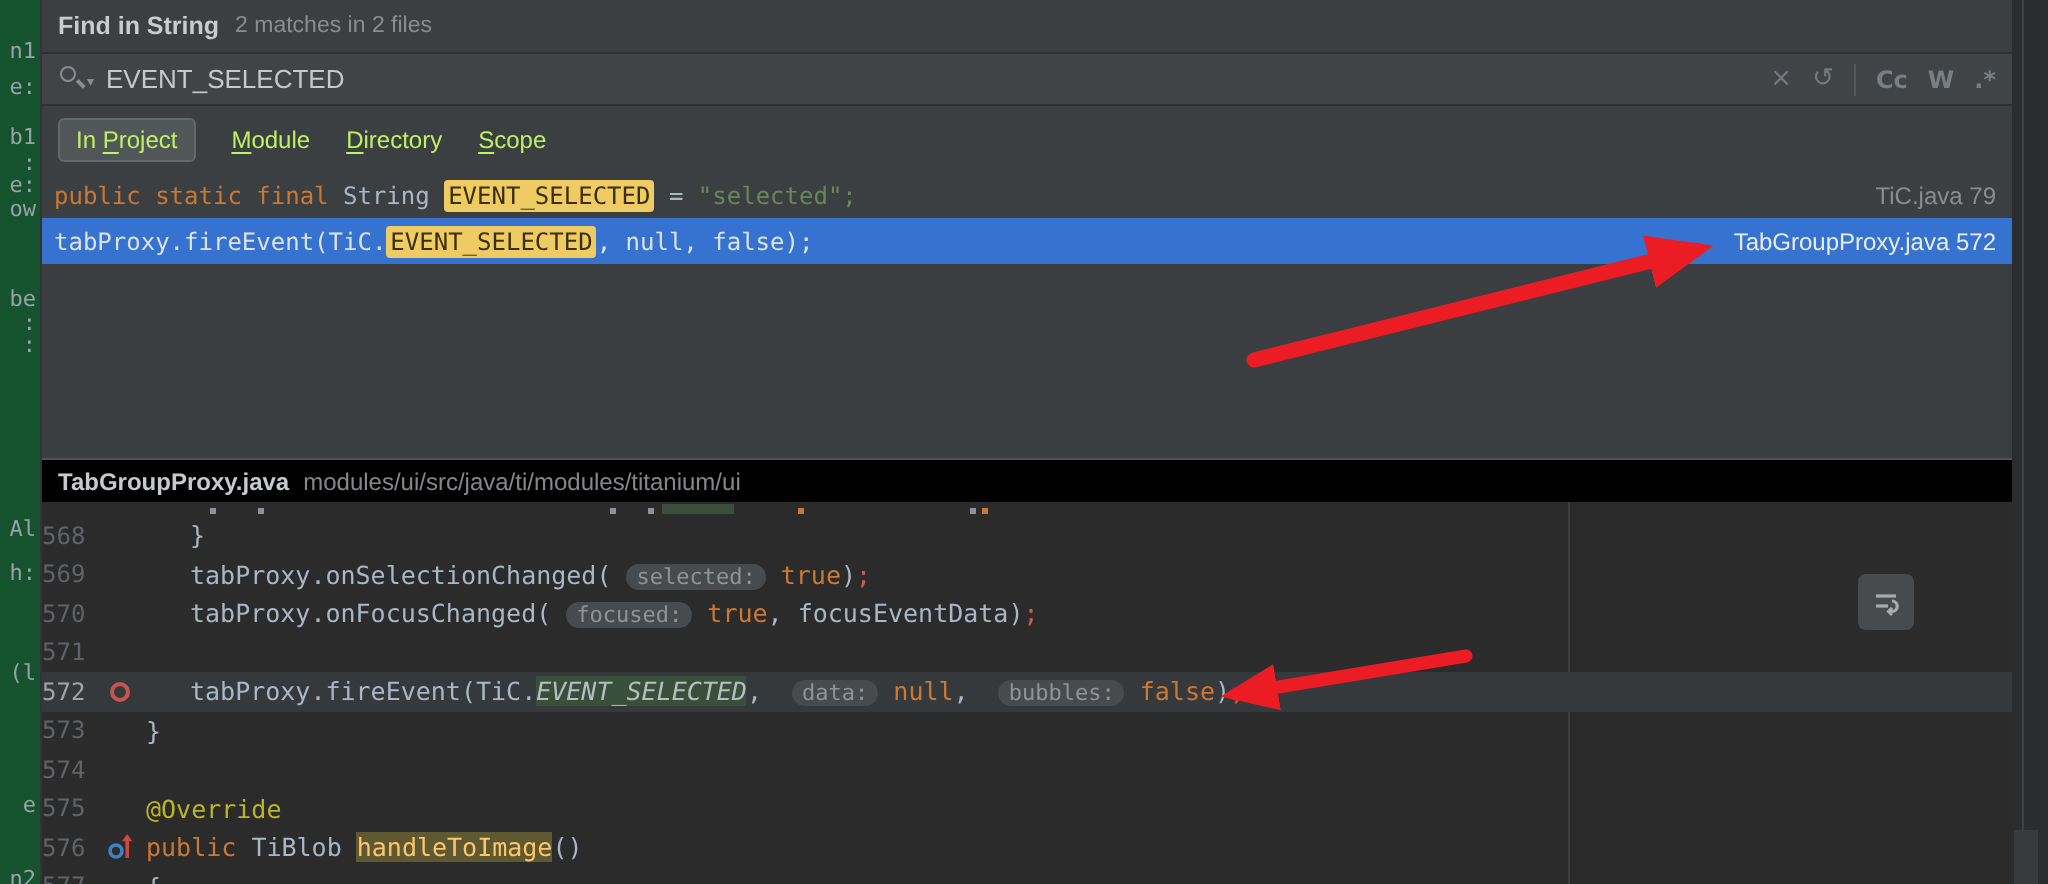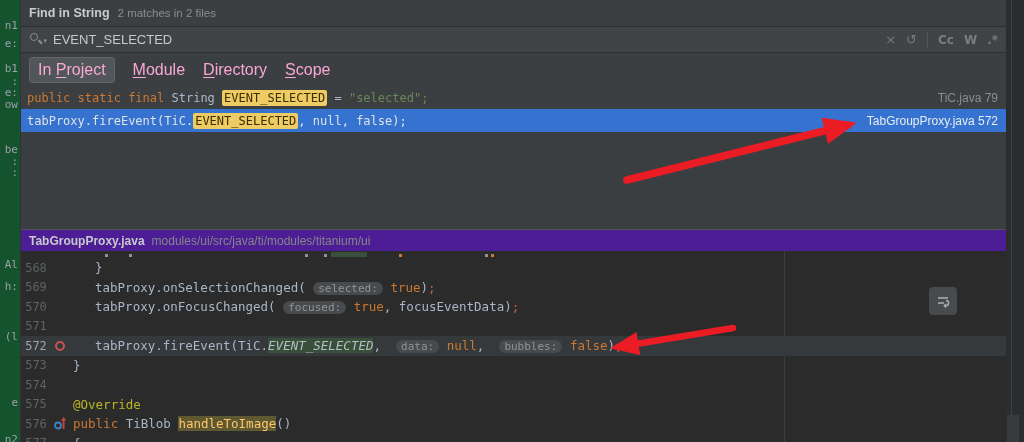--- a/index.html
+++ b/index.html
@@ -41,55 +41,55 @@
   .mag .lens { position:absolute; left:1px; top:1px; width:8px; height:8px; border:1.6px solid #8a8e92; border-radius:50%; }
   .mag .stem { position:absolute; left:9px; top:9px; width:5px; height:1.6px; background:#8a8e92; transform:rotate(45deg); }
   .mag .dd { position:absolute; right:-2px; top:5px; color:#8a8e92; font-size:7px; }
   .query { color:#c6c9cb; font-size:13px; }
   .search-icons { margin-left:auto; display:flex; align-items:center; gap:10px; }
   .s-ic { color:#74797d; font-size:13px; font-family:"DejaVu Sans", sans-serif; }
   .s-ic.txt { font-size:12px; font-weight:bold; color:#797e83; }
 
   
   .tabs { height:33px; flex:none; display:flex; align-items:center; gap:18px; padding:0 8px; }
-  .scope { color:#f9a8d4; font-size:16px; cursor:default; }
+  .scope { color:#bef264; font-size:12px; cursor:default; }
   .scope u { text-underline-offset:2px; }
   .scope.sel { background:#515658; border:1px solid #63676a; border-radius:3px; padding:3px 8px; }
 
   
   .rrow { height:23px; flex:none; display:flex; align-items:center; padding:0 8px 0 6px;
           font-family:"DejaVu Sans Mono", monospace; font-size:12px; white-space:pre; }
   .rrow.selected { background:#3673d0; }
   .rrow .fileref { margin-left:auto; font-family:"Liberation Sans", sans-serif; font-size:12px; color:#8a8d90; }
   .rrow.selected .fileref { color:#e9ecef; }
   .seg-k { color:#cc7832; }
   .seg-p { color:#a9b7c6; }
   .seg-str { color:#6a8759; }
   .seg-m { background:#efcb63; color:#3a2f00; border-radius:2px; padding:1px 2px; }
   .rrow.selected .seg-p { color:#dde2e7; }
 
   .filler { flex:1; background:#3b3e40; }
 
   
   .pv-hdr { height:22px; flex:none; display:flex; align-items:center; gap:7px; padding:0 8px;
-            border-top:1px solid #505355; background:#4c1d95; }
+            border-top:1px solid #505355; background:#000000; }
   .pv-file { color:#c7cacc; font-size:12px; font-weight:bold; }
   .pv-path { color:#85888b; font-size:12px; }
 
   
   .code { position:relative; height:191px; flex:none; background:#2b2b2b; overflow:hidden;
           font-family:"DejaVu Sans Mono", monospace; font-size:12.5px; }
   .guide { position:absolute; left:763px; top:0; bottom:0; width:1px; background:#3b3d3f; }
   .clip-line { position:relative; height:7px; }
   .speck { position:absolute; bottom:1px; height:3px; width:3px; background:#8a9199; }
   .speck.or { background:#cc7832; }
   .speck.band { width:36px; height:5px; background:#3a4f3c; }
   .cl { display:flex; align-items:center; height:19.5px; position:relative; }
   .cl.current { background:#35393c; }
-  .ln { width:30px; flex:none; text-align:center; color:#5f6367; font-size:12px; }
+  .ln { width:30px; flex:none; text-align:left; color:#5f6367; font-size:12px; }
   .cl.current .ln { color:#a1a5a8; }
   .gut { width:18px; flex:none; display:flex; align-items:center; justify-content:center; }
   .ctext { white-space:pre; }
   .ind1 { padding-left:4px; } .ind2 { padding-left:26px; }
   .seg-h { background:#474b4e; color:#8f9499; border-radius:7px; padding:0 5px; font-size:11px; }
   .seg-s { color:#d05a52; }
   .seg-ann { color:#bbb529; }
   .seg-m2 { color:#b6bdc4; font-style:italic; background:#38503a; }
   .seg-decl { color:#ffc66b; background:#5f5931; }
   .ring { width:10px; height:10px; border:2px solid #c75450; border-radius:50%; }

